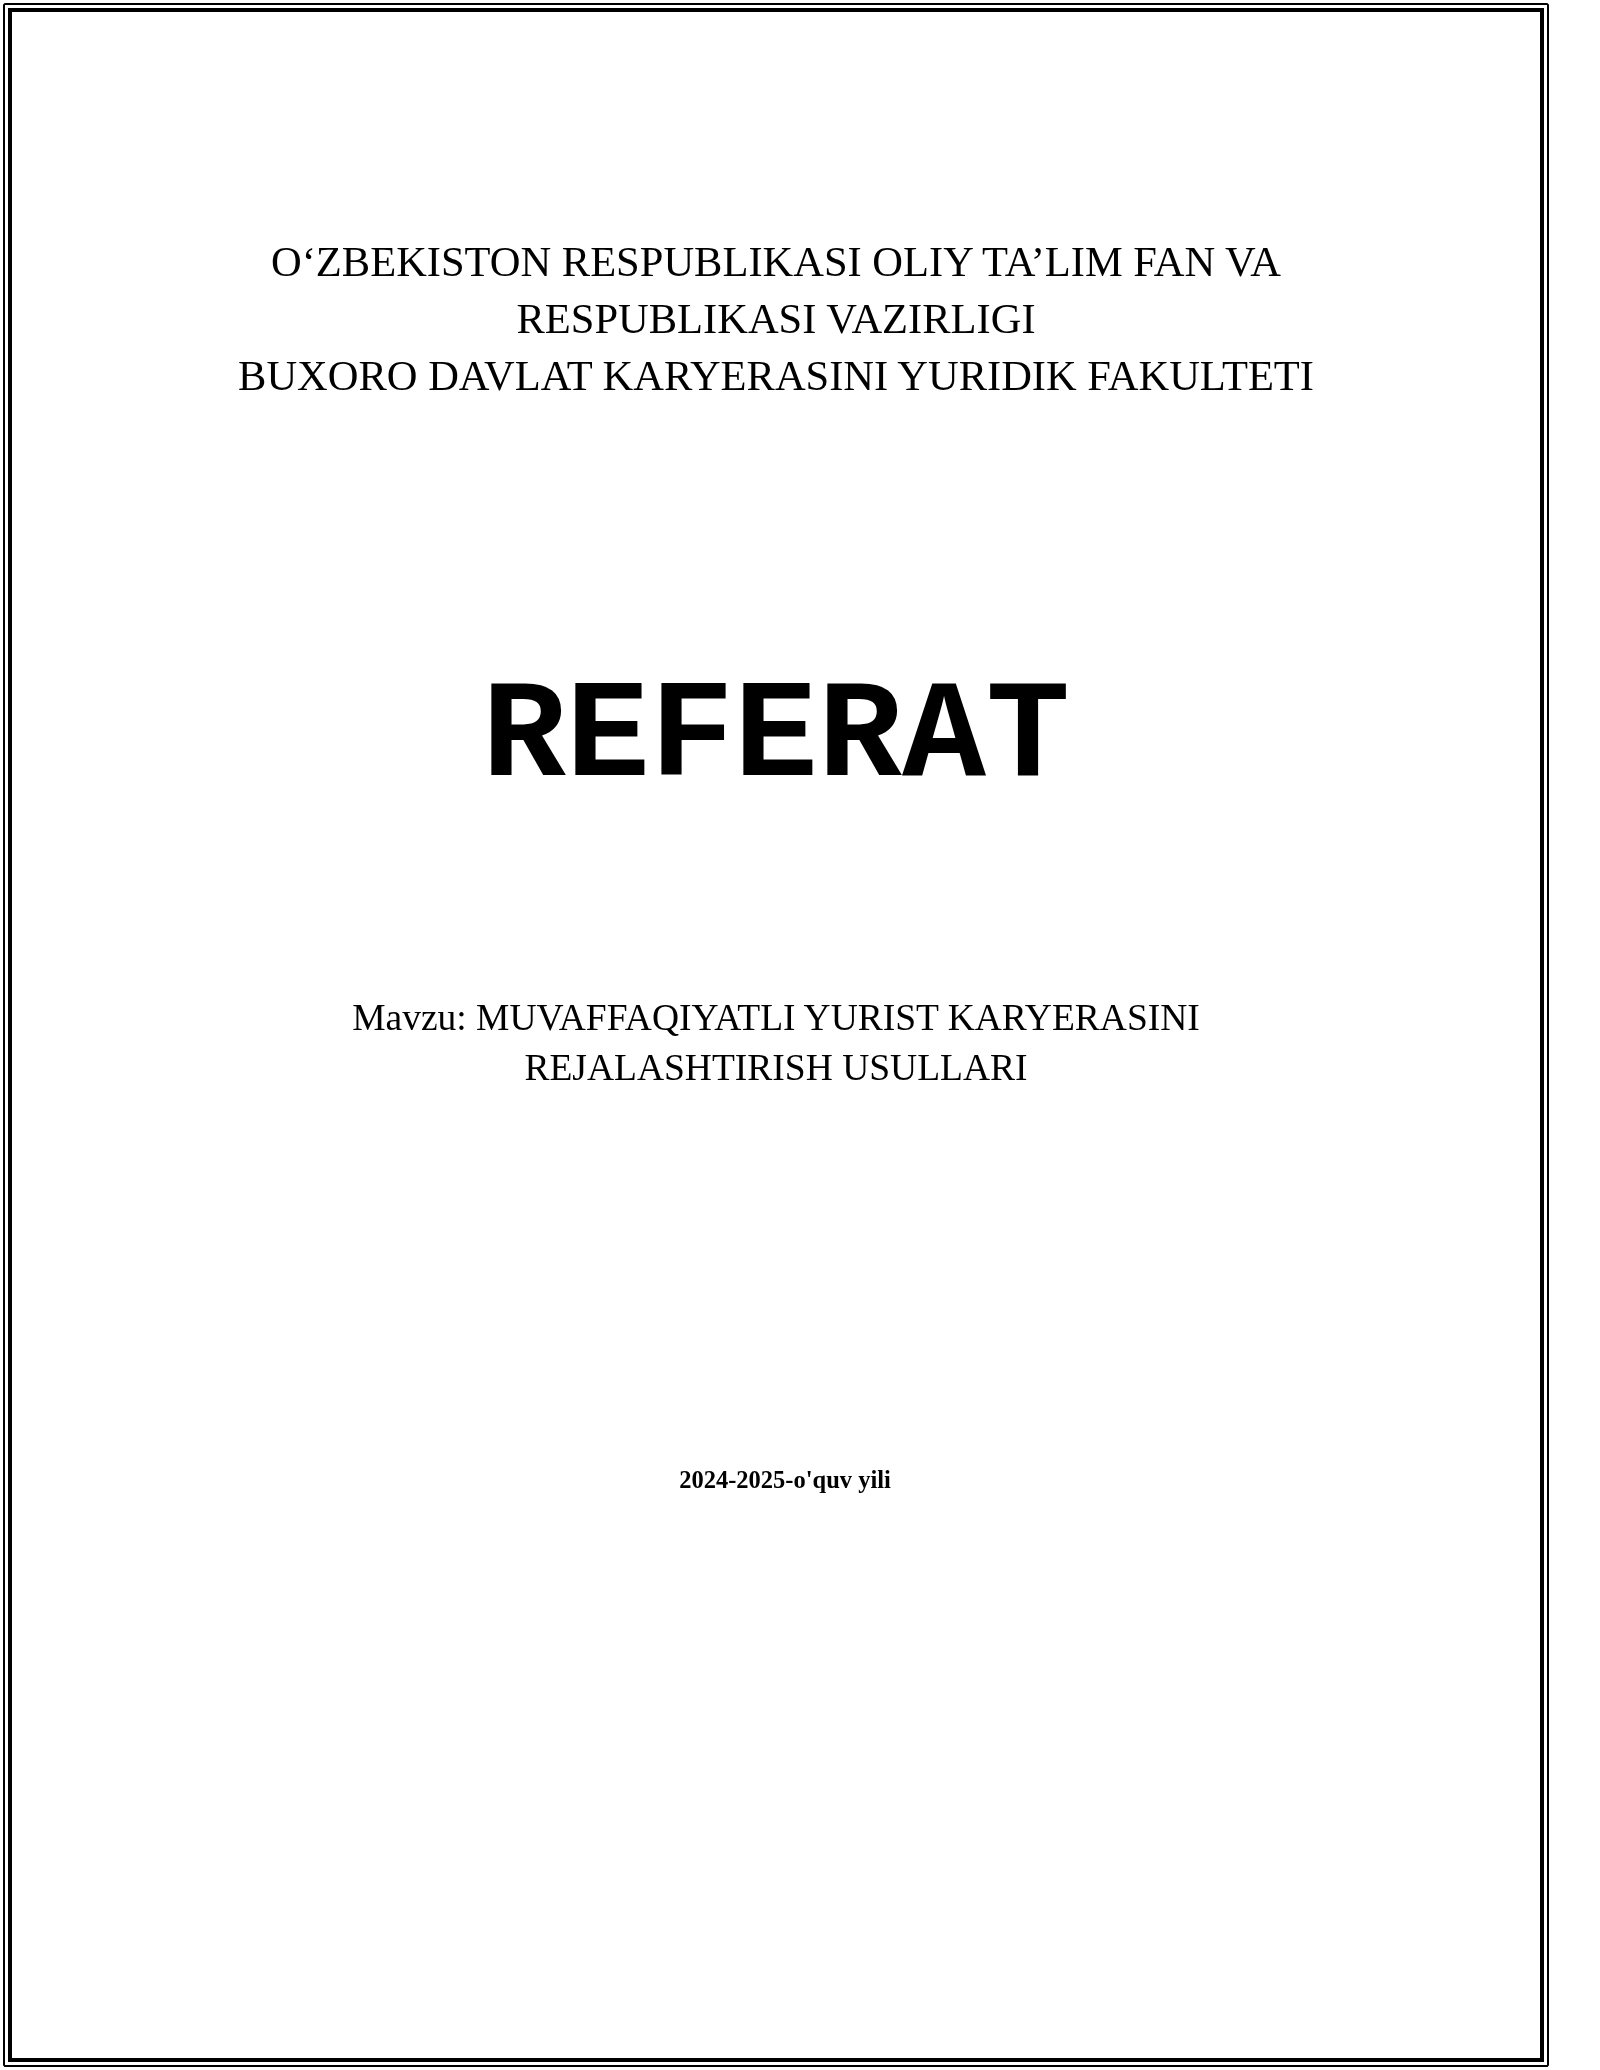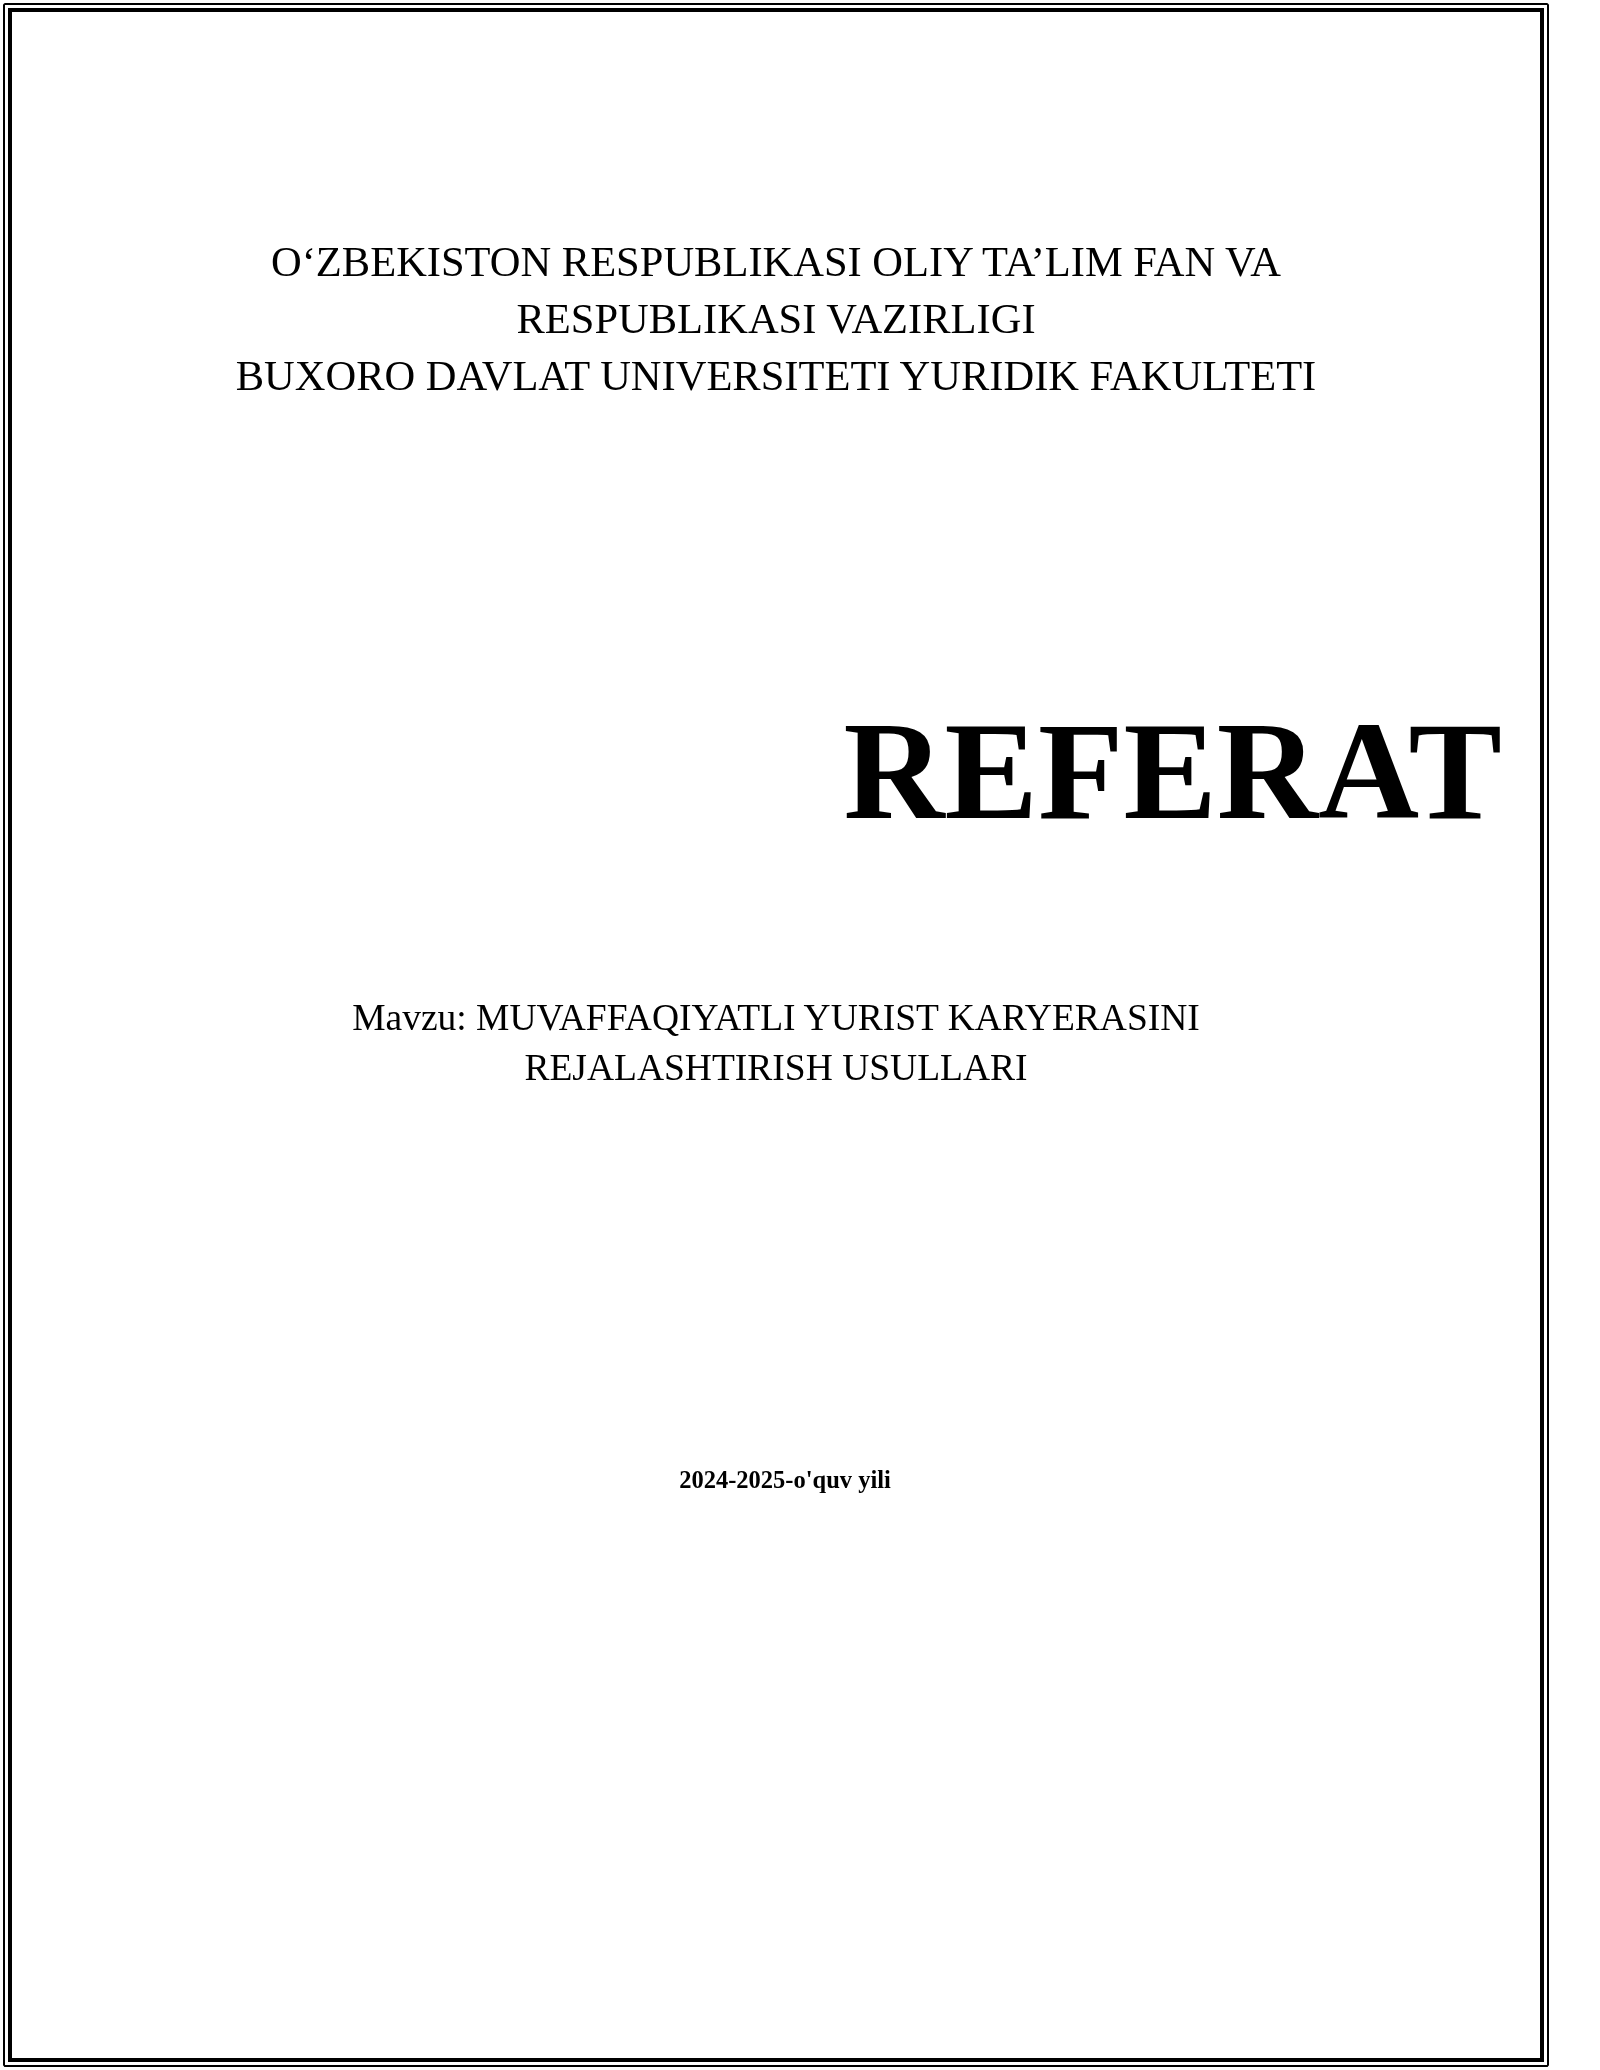--- a/index.html
+++ b/index.html
@@ -39,27 +39,28 @@
     top: 233px;
     left: 50px;
     right: 50px;
     text-align: center;
     font-size: 42.5px;
     line-height: 57px;
     font-weight: normal;
   }
   .doc-title {
     position: absolute;
-    top: 691px;
+    top: 658px;
     left: 50px;
     right: 50px;
-    text-align: right;
+    text-align: center;
     font-size: 140px;
     line-height: 160px;
     font-weight: bold;
+    font-family: Liberation Mono, monospace;
   }
   .topic-block {
     position: absolute;
     top: 993px;
     left: 50px;
     right: 50px;
     text-align: center;
     font-size: 37.5px;
     line-height: 50px;
     font-weight: normal;
@@ -78,21 +79,21 @@
 </head>
 <body>
 
 <div class="page">
   <div class="frame-outer"></div>
   <div class="frame-inner"></div>
 
   <div class="header-block">
     <div>O‘ZBEKISTON RESPUBLIKASI OLIY TA’LIM FAN VA</div>
     <div>RESPUBLIKASI VAZIRLIGI</div>
-    <div>BUXORO DAVLAT UNIVERSITETI YURIDIK FAKULTETI</div>
+    <div>BUXORO DAVLAT KARYERASINI YURIDIK FAKULTETI</div>
   </div>
 
   <div class="doc-title">REFERAT</div>
 
   <div class="topic-block">
     <div>Mavzu: MUVAFFAQIYATLI YURIST KARYERASINI</div>
     <div>REJALASHTIRISH USULLARI</div>
   </div>
 
   <div class="academic-year">2024-2025-o'quv yili</div>

